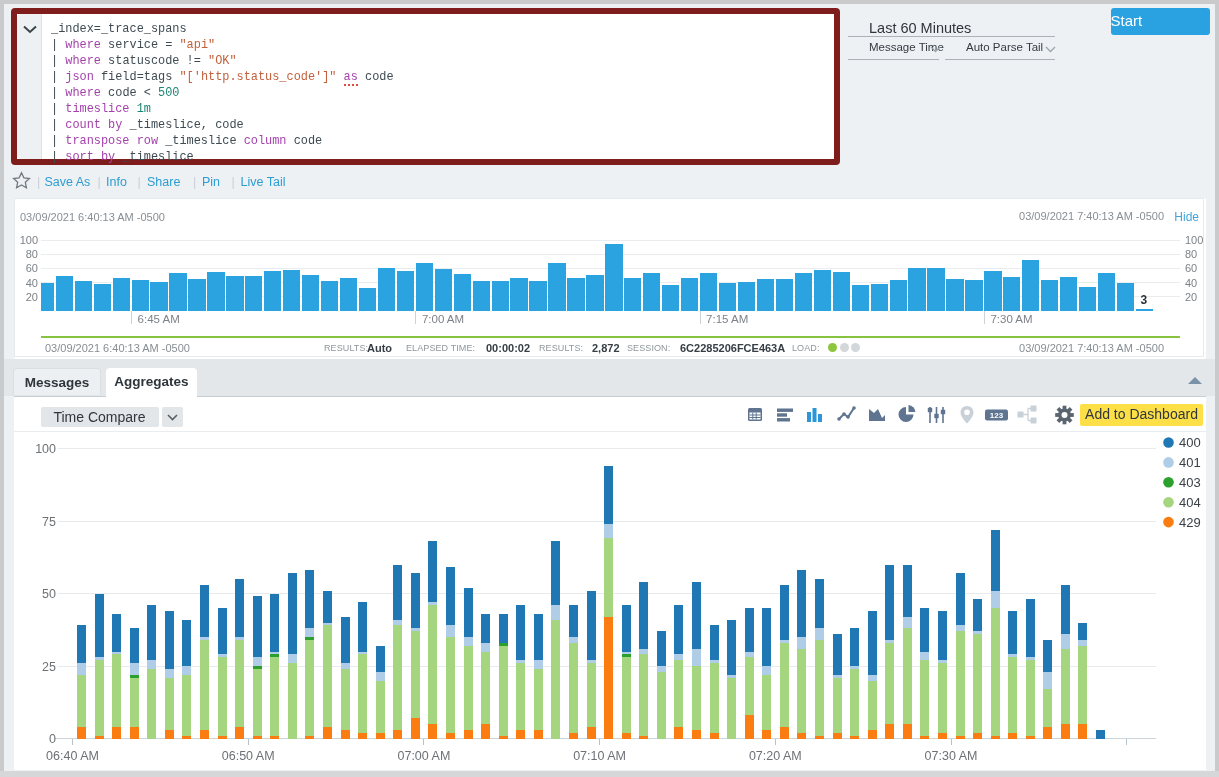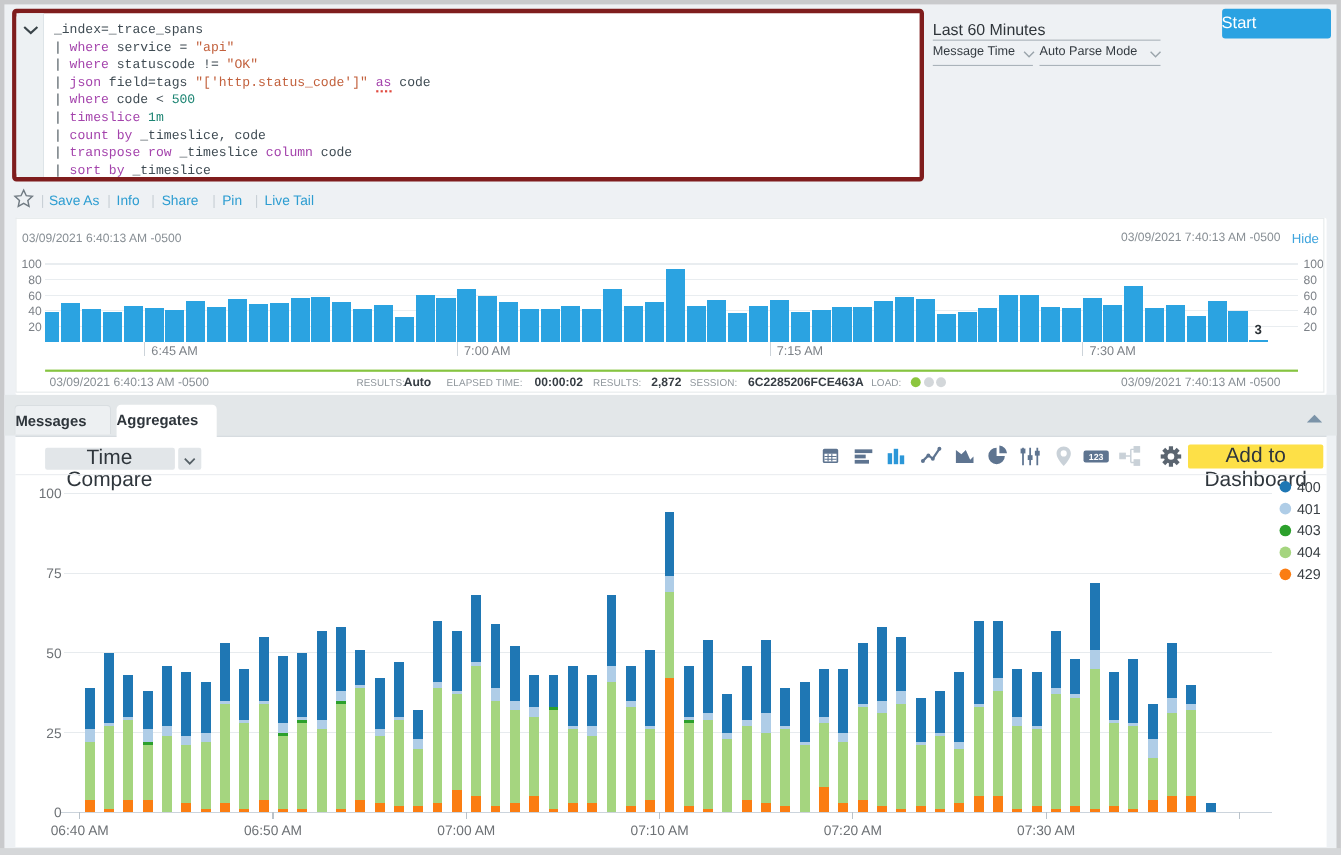--- a/index.html
+++ b/index.html
@@ -1,27 +1,27 @@
 <!DOCTYPE html>
 <html><head><meta charset="utf-8"><style>
 * { margin:0; padding:0; box-sizing:border-box; }
 html,body { width:1219px; height:777px; overflow:hidden; }
 body { font-family:"Liberation Sans",sans-serif; background:#c9cacc; position:relative; }
 .page { position:absolute; left:3.5px; top:3.5px; width:1211.5px; height:768px; background:#eef1f4; }
 .abs { position:absolute; }
-.editor { left:7.5px; top:4.5px; width:829px; height:157px; background:#fff; border:4px solid #7f1d1d; border-radius:4px; }
+.editor { left:7.5px; top:4.5px; width:829px; height:157px; background:#fff; border:6px solid #7f1d1d; border-radius:4px; }
 .gutter { position:absolute; left:0; top:0; bottom:0; width:25px; background:#edf1f3; border-right:1px solid #dde4e8; border-radius:4px 0 0 4px; }
 .qtext { position:absolute; left:34px; top:7px; font-family:"Liberation Mono",monospace; font-size:11.9px; white-space:pre; }
 .ql { height:16px; line-height:16px; }
 .links { left:0; top:166px; font-size:12.5px; color:#2d9dd1; white-space:nowrap; }
 .links span { white-space:nowrap; }
-.rp { font-size:11.5px; color:#343b41; }
+.rp { font-size:11.5px; color:#343b41;margin-left:21px; }
 .panel { background:#fff; }
-.tab { position:absolute; top:364.5px; height:27px; font-size:13.5px; font-weight:bold; color:#2e353b; line-height:27px; border-radius:4px 4px 0 0; }
-.btn-grey { background:#e2e6e9; border-radius:2px; color:#2f363c; font-size:19px; text-align:center; }
+.tab { position:absolute; top:364.5px; height:27px; font-size:13.5px; font-weight:bold; color:#2e353b; text-align:center; line-height:27px; border-radius:4px 4px 0 0; }
+.btn-grey { background:#e2e6e9; border-radius:2px; color:#2f363c; font-size:14px; text-align:center; }
 .statlbl { color:#8f969c; font-size:9px; letter-spacing:.1px; }
 .statval { color:#363d44; font-size:11px; font-weight:bold; }
 </style></head>
 <body>
 <div class="page">
 
   <div class="abs editor">
     <div class="gutter">
         <svg width="14" height="9" style="position:absolute;left:6px;top:11px">
           <path d="M1,1.5 L7,7 L13,1.5" fill="none" stroke="#3a4449" stroke-width="2"></path>
@@ -46,21 +46,21 @@
     <span class="abs" style="left:237px;top:5px">Live Tail</span>
   </div>
 
   <div class="abs rp" style="left:844.5px;top:16.5px;font-size:14.5px;color:#2f353a">Last 60 Minutes</div>
   <div class="abs" style="left:844.5px;top:32.5px;width:207px;border-bottom:1px solid #aab3ba"></div>
   <div class="abs rp" style="left:844.5px;top:37.5px">Message Time</div>
   <svg class="abs" style="left:926.5px;top:42px" width="11" height="7">
       <path d="M1,1 L5.5,5.5 L10,1" fill="none" stroke="#9aa4ab" stroke-width="1.3"></path>
     </svg>
   <div class="abs" style="left:844.5px;top:55px;width:91px;border-bottom:1px solid #aab3ba"></div>
-  <div class="abs rp" style="left:941.5px;top:37.5px">Auto Parse Mode</div>
+  <div class="abs rp" style="left:941.5px;top:37.5px">Auto Parse Tail</div>
   <svg class="abs" style="left:1041.5px;top:42px" width="11" height="7">
       <path d="M1,1 L5.5,5.5 L10,1" fill="none" stroke="#9aa4ab" stroke-width="1.3"></path>
     </svg>
   <div class="abs" style="left:941.5px;top:55px;width:110px;border-bottom:1px solid #aab3ba"></div>
 
   <div class="abs" style="left:1107px;top:4.5px;width:99.5px;height:26.5px;background:#2aa2e2;border-radius:3px;color:#fff;font-size:15px;text-align:left;line-height:26.5px">Start</div>
 
   <div class="abs panel" style="left:10.5px;top:194.5px;width:1192px;height:161px;border-radius:2px">
     <svg width="1192" height="161" style="position:absolute;left:0;top:0" shape-rendering="crispEdges" font-family="'Liberation Sans',sans-serif">
         <line x1="27" y1="98.8" x2="1166" y2="98.8" stroke="#e9edf0" stroke-width="1"></line>

